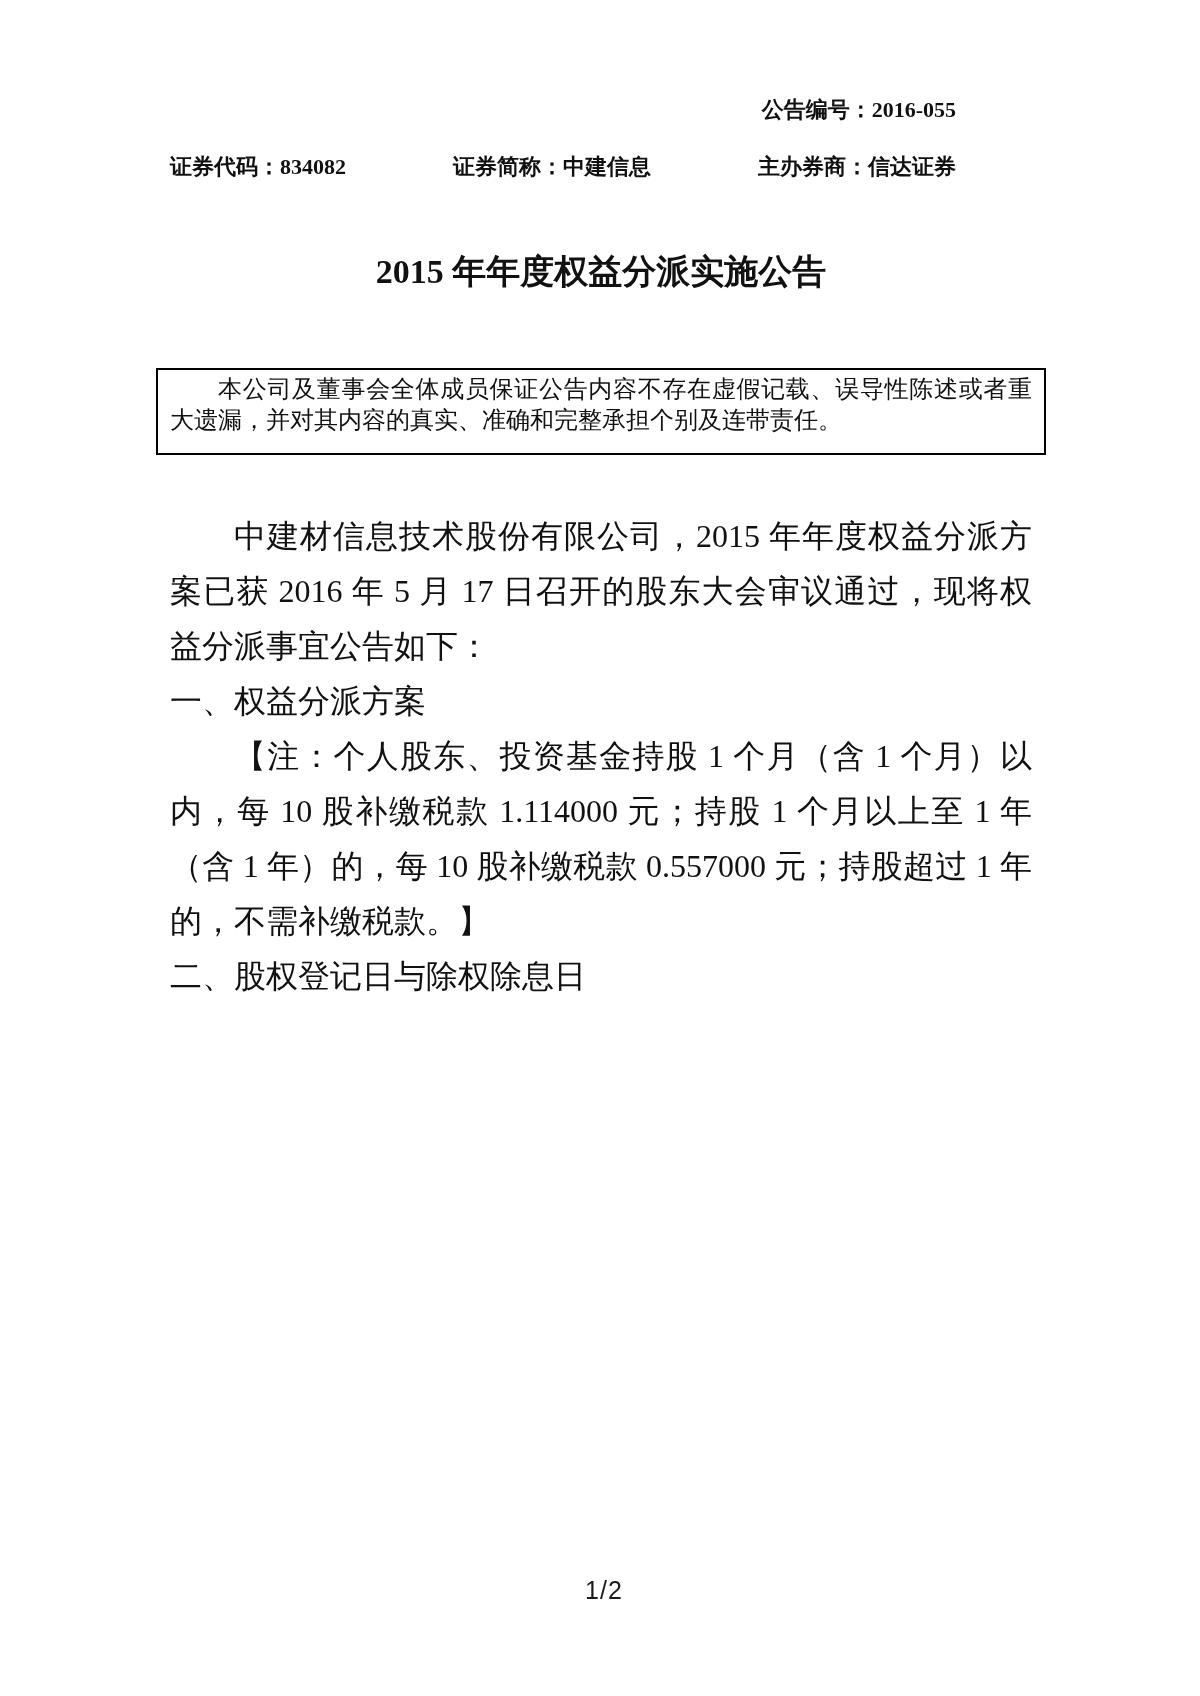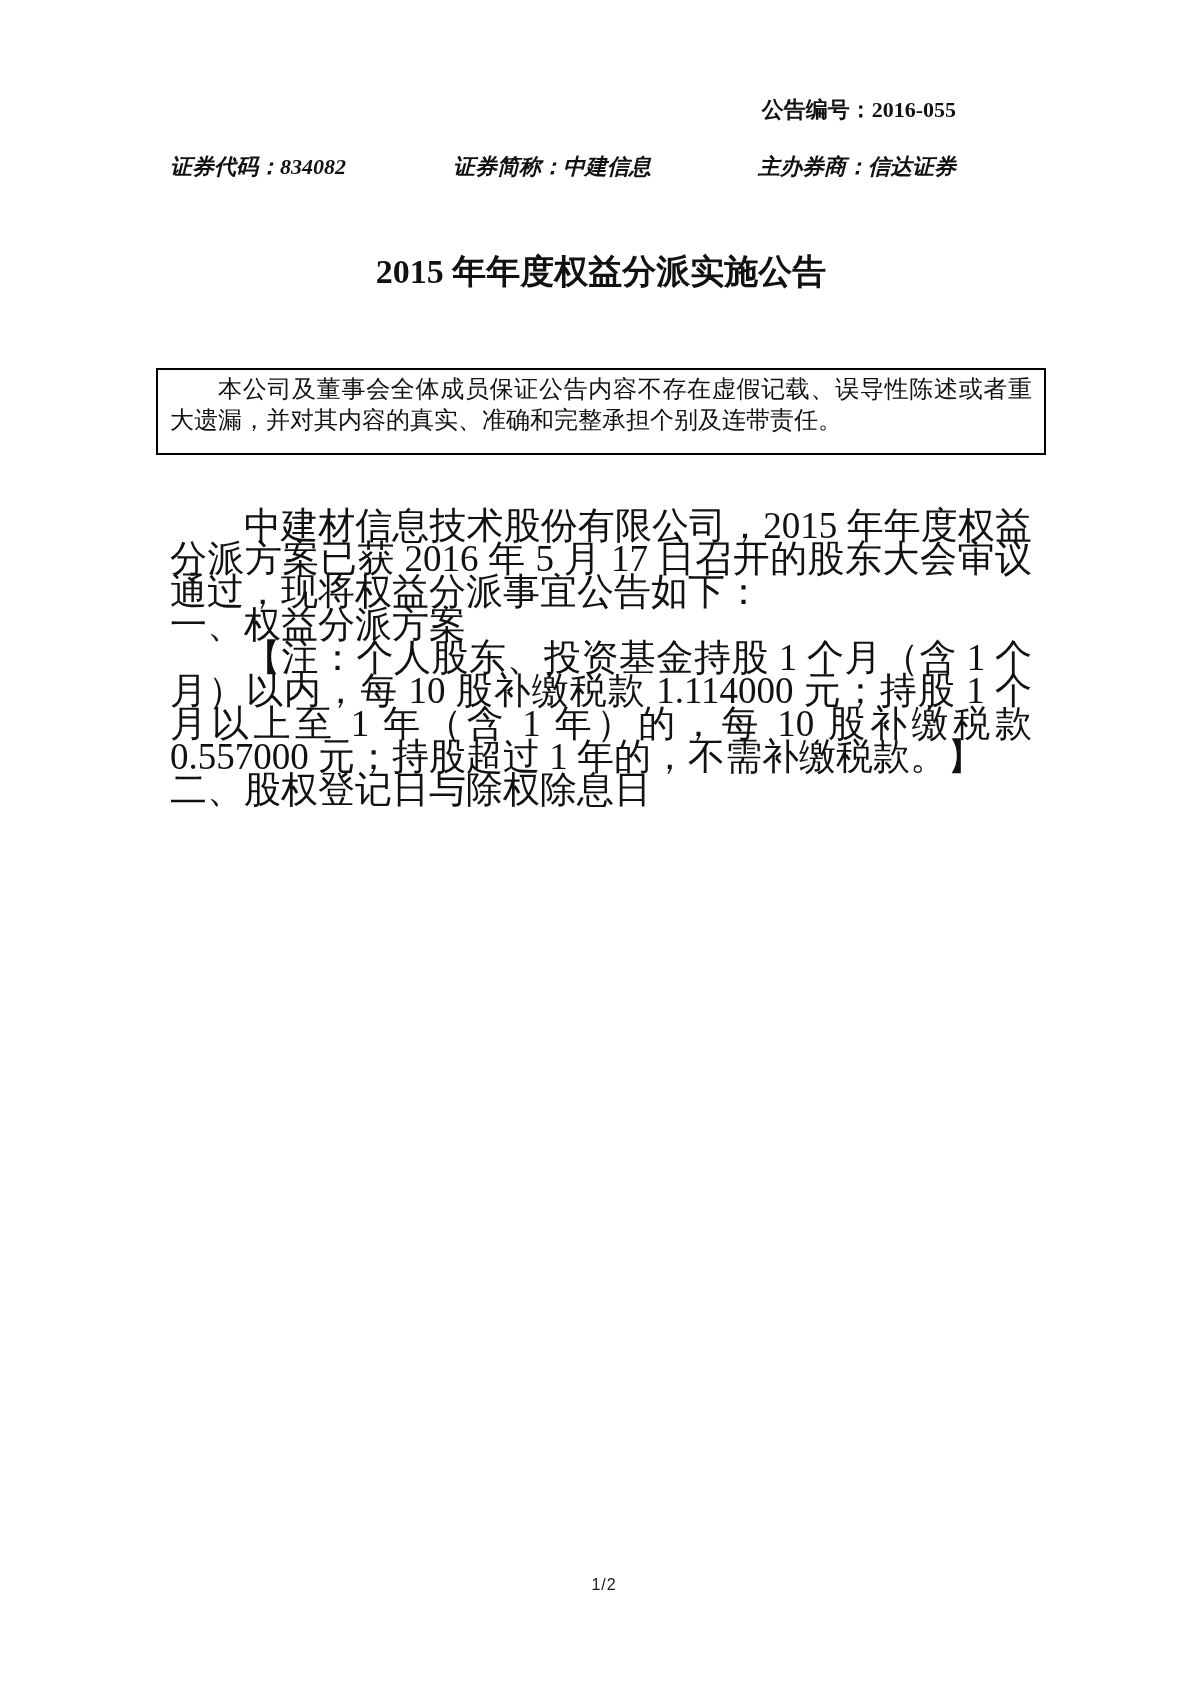--- a/index.html
+++ b/index.html
@@ -30,60 +30,59 @@
   .sec-header {
     display: flex;
     justify-content: space-between;
     align-items: baseline;
     margin-top: 25px;
     padding-right: 76px;
     font-size: 22px;
     font-weight: bold;
     line-height: 32px;
     white-space: nowrap;
-    font-style: italic;
   }
   .titles {
     margin-top: 58px;
     text-align: center;
     font-size: 34px;
     font-weight: bold;
     line-height: 61px;
   }
   .disclaimer-box {
     margin: 66px -14px 0 -14px;
     border: 2px solid #000000;
     padding: 4px 12px 17px 12px;
     font-size: 24px;
     line-height: 31px;
     text-align: justify;
     text-indent: 2em;
   }
   .body-text {
     margin-top: 54px;
-    font-size: 37px;
-    line-height: 33px;
+    font-size: 32px;
+    line-height: 55px;
     text-align: justify;
   }
   .para {
     margin: 0;
     text-indent: 2em;
   }
   .para.heading {
     text-indent: 0;
     font-weight: normal;
   }
   .page-footer {
     position: absolute;
     left: 8px;
     right: 0;
     top: 1568px;
     text-align: center;
     font-family: "Liberation Sans", "DejaVu Sans", sans-serif;
-    font-size: 16px;
+    font-size: 25px;
     color: #1a1a1a;
     letter-spacing: 1px;
   }
 </style>
 </head>
 <body>
 
 <div class="page">
 
   <div class="notice-number">公告编号：2016-055</div>

